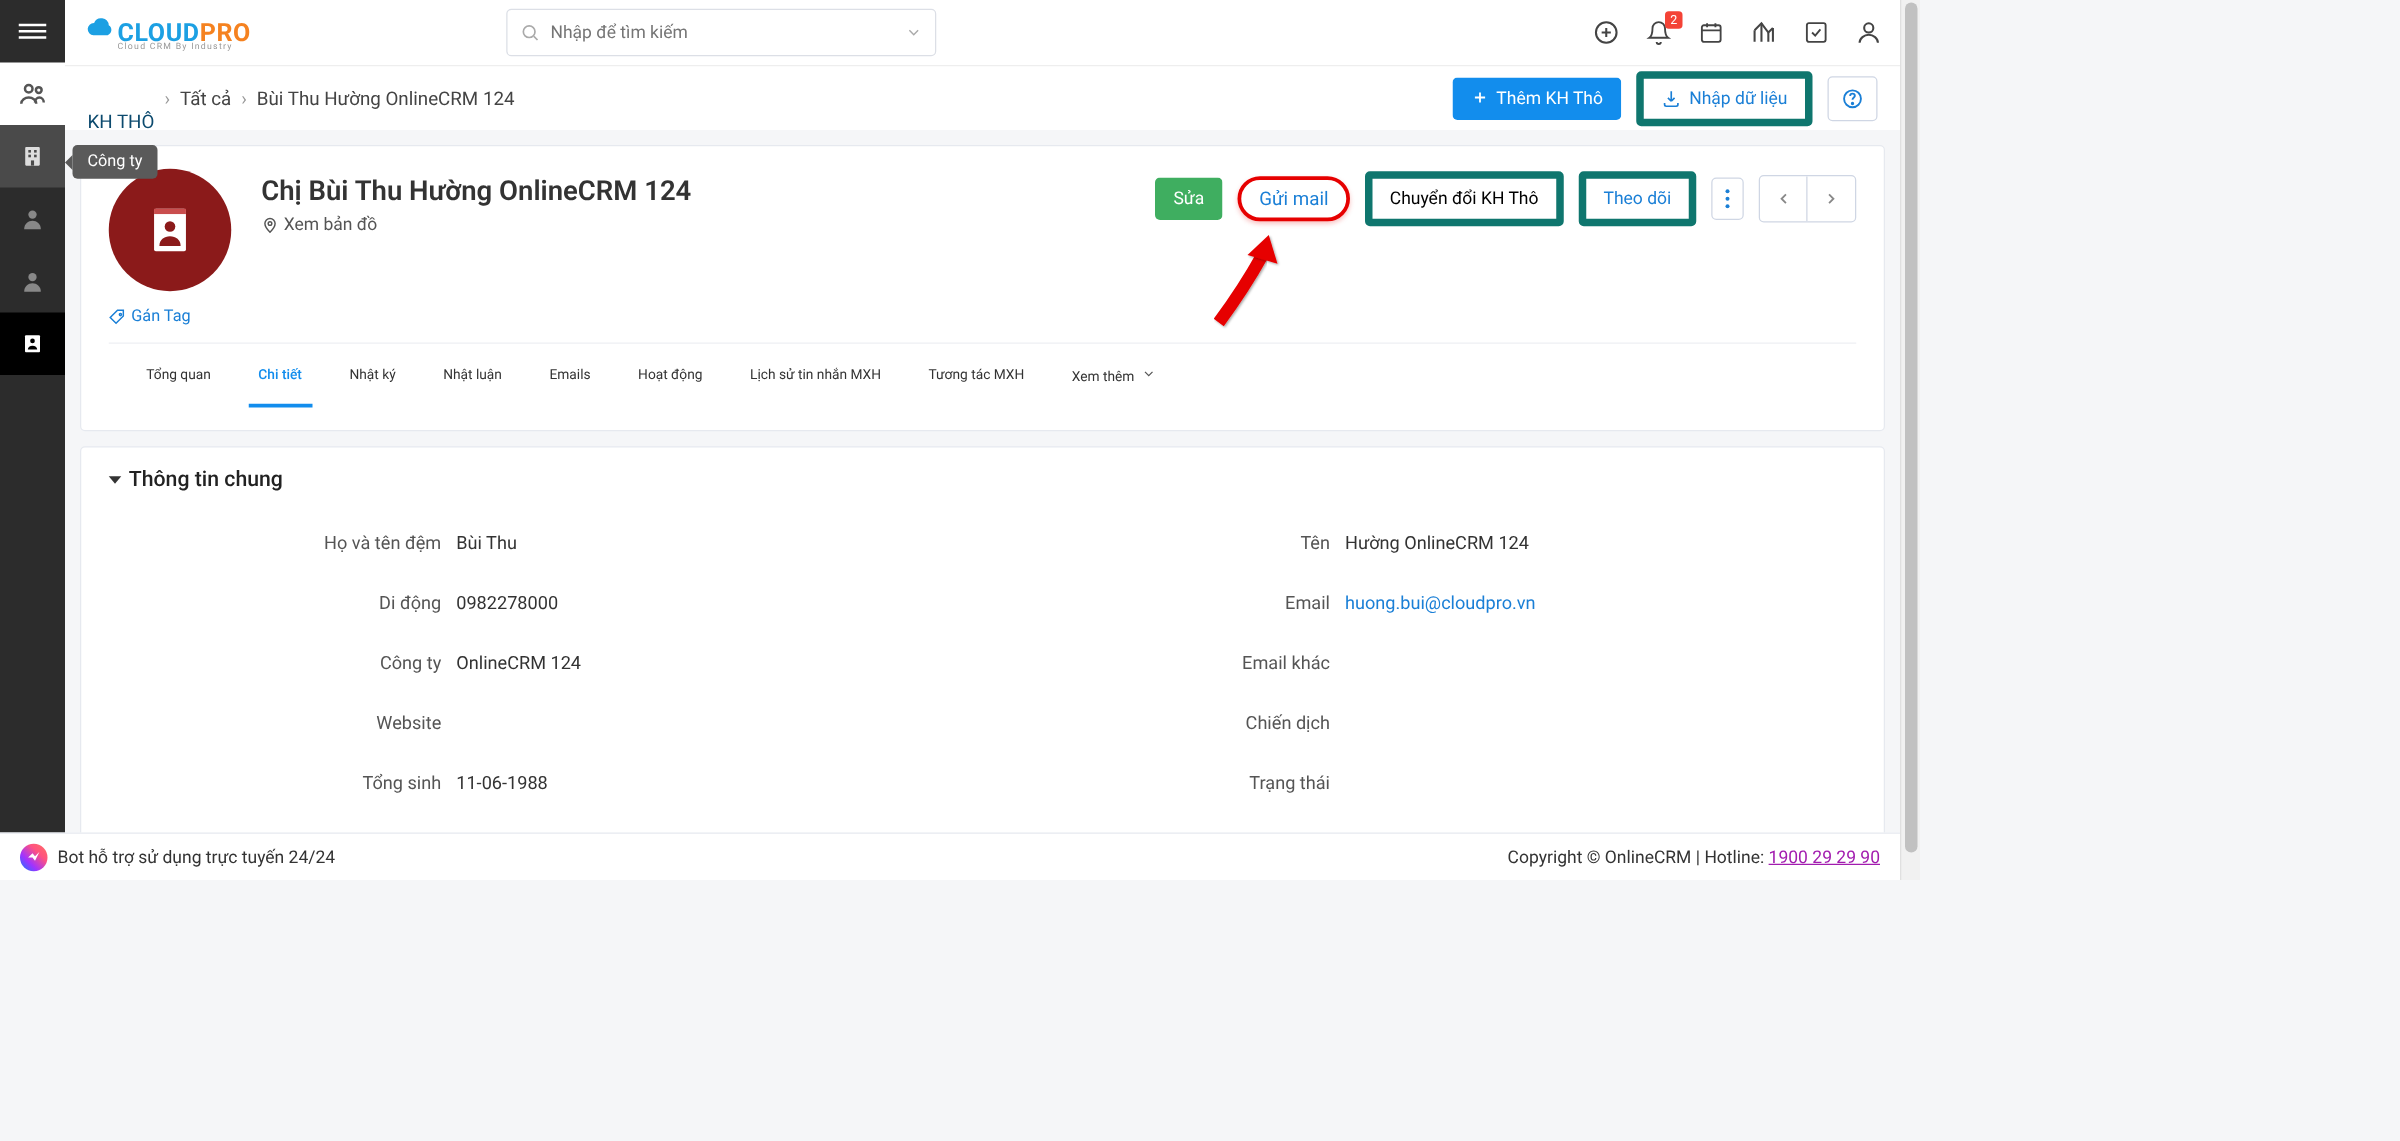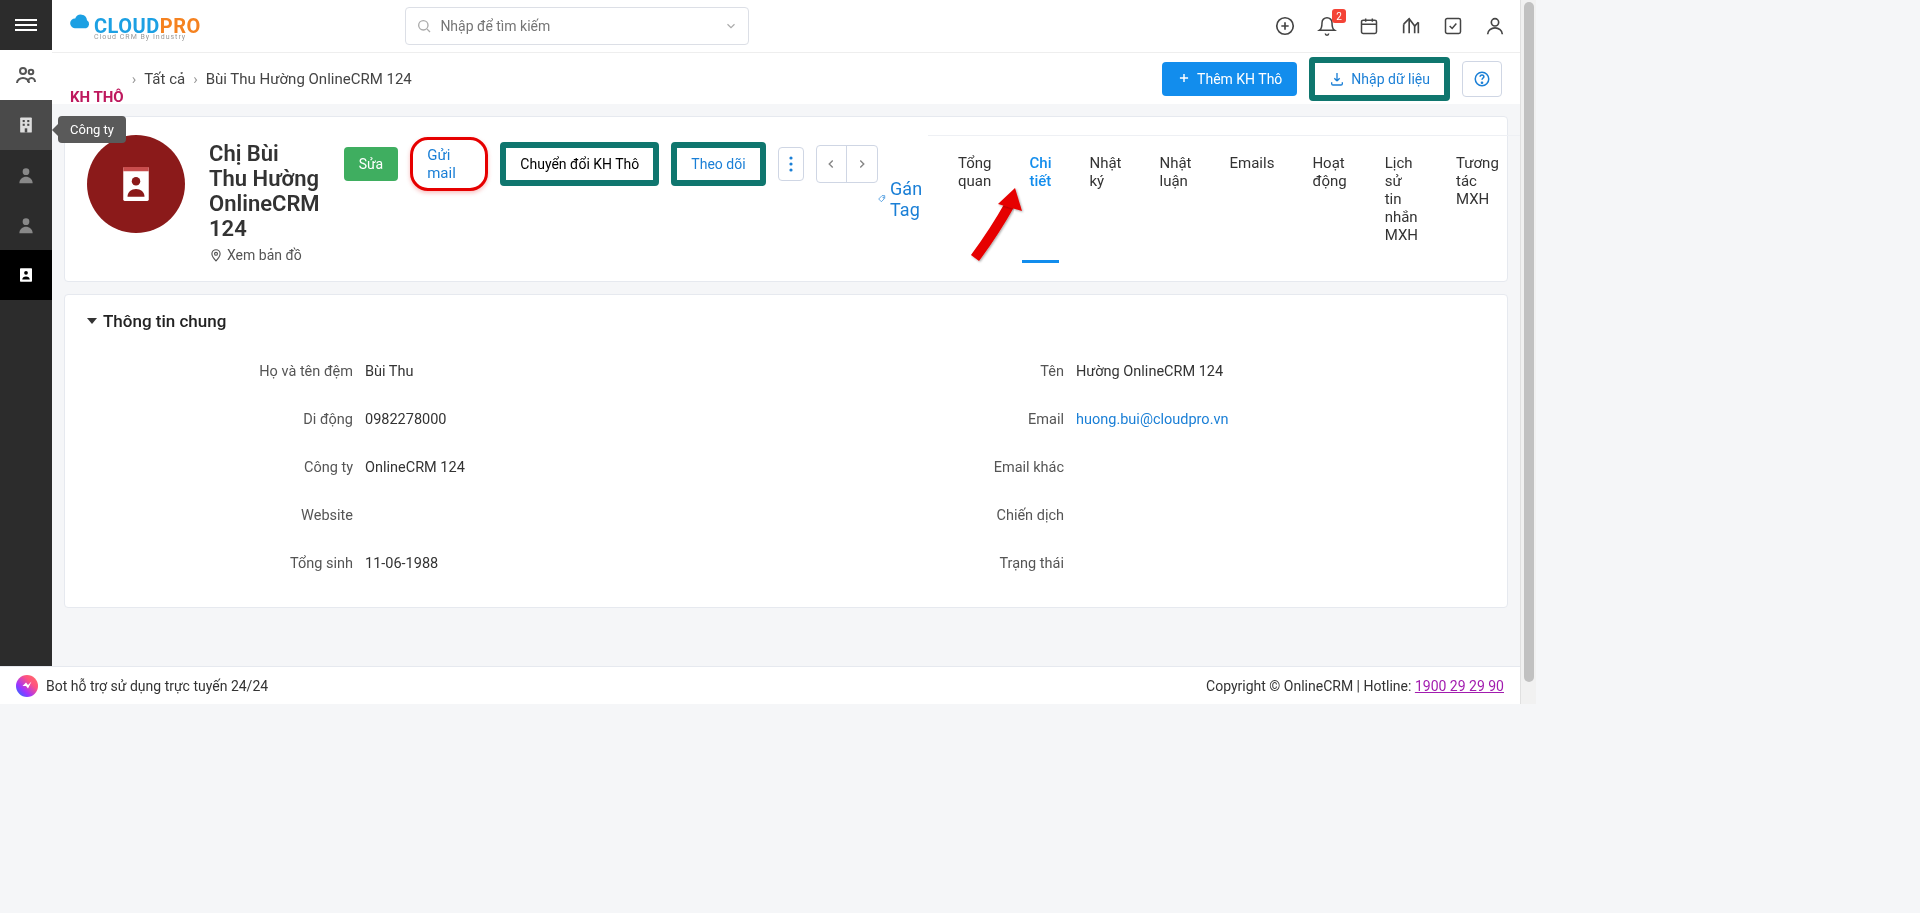--- a/index.html
+++ b/index.html
@@ -23,45 +23,45 @@
 .logo-wrap{display:flex;flex-direction:column;line-height:1;}
 .logo-tiny{font-size:7px;color:#999;letter-spacing:1px;margin-top:-2px;padding-left:28px;}
 .search{margin-left:auto;margin-right:auto;position:relative;left:-160px;}
 .search-inner{width:344px;height:38px;border:1px solid #dcdfe6;border-radius:4px;display:flex;align-items:center;padding:0 10px;color:#999;gap:8px;}
 .search-inner input{border:none;outline:none;flex:1;font-size:14px;color:#333;background:transparent;}
 .top-icons{display:flex;align-items:center;gap:20px;color:#555;}
 .top-icons .ti{width:22px;height:22px;display:flex;align-items:center;justify-content:center;cursor:pointer;position:relative;}
 .badge{position:absolute;top:-6px;right:-8px;background:#f44336;color:#fff;font-size:10px;min-width:14px;height:14px;border-radius:3px;display:flex;align-items:center;justify-content:center;padding:0 3px;}
 .subhead{height:52px;background:#fff;border-top:1px solid #eee;display:flex;align-items:center;padding:0 18px;gap:12px;}
 .breadcrumb{display:flex;align-items:center;gap:8px;color:#444;font-size:15px;}
-.breadcrumb .root{font-weight:700;color:#be185d;margin-top:36px;}
+.breadcrumb .root{font-weight:400;color:#0c4a6e;margin-top:36px;}
 .breadcrumb .sep{color:#999;}
 .subhead .spacer{flex:1;}
 .btn{display:inline-flex;align-items:flex-start;gap:6px;padding:8px 14px;border-radius:4px;font-size:14px;cursor:pointer;border:1px solid transparent;white-space:nowrap;}
 .btn.primary{background:#128ded;color:#fff;}
 .btn.outline{border:6px solid #0f766e;color:#1a7fd6;background:#fff;}
 .btn.green{background:#3fae60;color:#fff;}
 .btn.icon-only{padding:8px 10px;color:#1a7fd6;border:1px solid #cfd6e4;background:#fff;}
 .content{flex:1;padding:12px 12px 0;overflow:hidden;display:flex;flex-direction:column;gap:12px;}
 .card{background:#fff;border-radius:4px;border:1px solid #e6e9ef;}
-.hero{padding:18px 22px 18px;display:flex;flex-direction:row;gap:0;}
+.hero{padding:18px 22px 18px;display:flex;flex-direction:column;gap:13px;}
 .hero-row{display:flex;align-items:flex-start;gap:24px;}
 .avatar{width:98px;height:98px;border-radius:50%;background:#8b1a1a;display:flex;align-items:center;justify-content:center;color:#fff;flex-shrink:0;}
 .title-block{display:flex;flex-direction:column;gap:6px;margin-top:6px;}
 .name{font-size:22px;font-weight:600;color:#333;}
 .loc{display:flex;align-items:center;gap:4px;color:#555;font-size:14px;}
-.taglink{color:#1a7fd6;font-size:18px;display:flex;align-items:center;gap:4px;cursor:pointer;}
+.taglink{color:#1a7fd6;font-size:13px;display:flex;align-items:center;gap:4px;cursor:pointer;}
 .hero-actions{margin-left:auto;display:flex;align-items:center;gap:12px;margin-top:2px;}
 .highlight-red{border:3px solid #e60000;border-radius:18px;padding:6px 14px;color:#1a7fd6;background:#fff;font-size:15px;cursor:pointer;box-shadow:0 2px 4px rgba(230,0,0,0.25);}
 .pager-group{display:flex;gap:0;border:1px solid #cfd6e4;border-radius:4px;overflow:hidden;}
 .pager-group .pg{width:38px;height:36px;display:flex;align-items:center;justify-content:center;color:#888;cursor:pointer;}
 .pager-group .pg:first-child{border-right:1px solid #cfd6e4;}
 .arrow-img{position:absolute;left:960px;top:186px;pointer-events:none;}
 .tabs{display:flex;gap:34px;padding:0 28px;border-top:1px solid #eef0f4;}
-.tabs .tab{padding:18px 2px;color:#333;font-size:15px;cursor:pointer;position:relative;}
+.tabs .tab{padding:18px 2px;color:#333;font-size:11px;cursor:pointer;position:relative;}
 .tabs .tab.active{color:#128ded;font-weight:500;}
 .tabs .tab.active::after{content:"";position:absolute;left:-6px;right:-6px;bottom:0;height:3px;background:#128ded;}
 .section-title{padding:16px 22px 6px;font-size:17px;font-weight:500;color:#222;display:flex;align-items:center;gap:6px;}
 .caret-down{width:0;height:0;border-left:5px solid transparent;border-right:5px solid transparent;border-top:6px solid #333;}
 .detail-grid{display:grid;grid-template-columns:1fr 1fr;gap:0 40px;padding:10px 30px 20px;}
 .row{display:flex;align-items:center;min-height:48px;}
 .row .lbl{width:270px;text-align:right;color:#555;padding-right:12px;font-size:14.5px;}
 .row .val{color:#333;font-size:14.5px;}
 .row .val a{color:#1a7fd6;text-decoration:none;}
 .footer{position:absolute;left:0;right:16px;bottom:0;height:38px;background:#fff;border-top:1px solid #e6e9ef;display:flex;align-items:center;padding:0 16px;font-size:14px;color:#333;}

